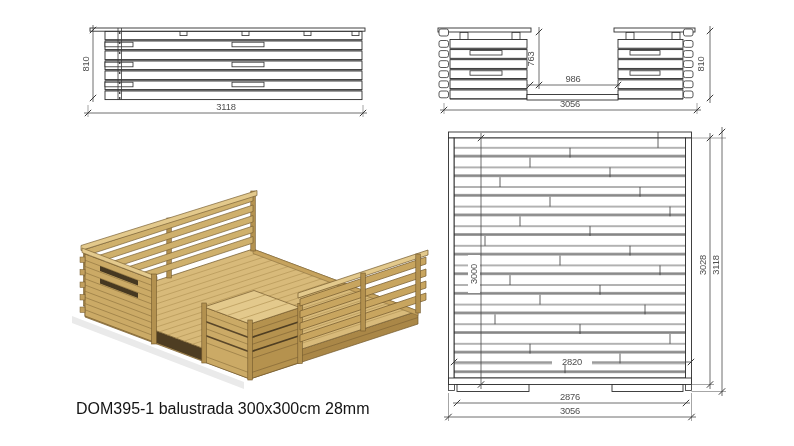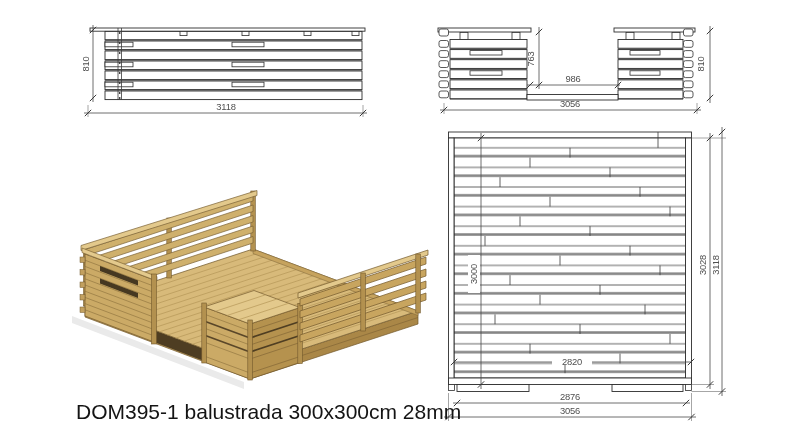--- a/index.html
+++ b/index.html
@@ -7,21 +7,21 @@
          font-family:"Liberation Sans", sans-serif;}
   svg{position:absolute;overflow:visible;}
   .dimline{stroke:#4a4a4a;stroke-width:0.8;fill:none;}
   .tick{stroke:#3a3a3a;stroke-width:1;}
   .ext{stroke:#6a6a6a;stroke-width:0.6;}
   .dimtxt{font-family:"Liberation Sans", sans-serif;font-size:9.4px;fill:#4f4f4f;letter-spacing:-0.2px;}
   .board{fill:#ffffff;stroke:#2e2e2e;stroke-width:0.9;}
   .block{fill:#ffffff;stroke:#2e2e2e;stroke-width:0.8;}
   .gapbg{fill:#9c9c9c;}
   .jline{stroke:#3a3a3a;stroke-width:0.8;}
-  .caption{position:absolute;left:76px;top:400px;font-size:21px;color:#141414;
+  .caption{position:absolute;left:76px;top:400px;font-size:16px;color:#141414;
            font-family:"Liberation Sans", sans-serif;white-space:nowrap;}
   .wood-line{stroke:#b49757;stroke-width:0.7;}
 </style>
 </head>
 <body>
 
 <div class="stage">
 
   <svg style="left:80px;top:12px" width="292" height="114" viewBox="0 0 292 114">
     <g>

